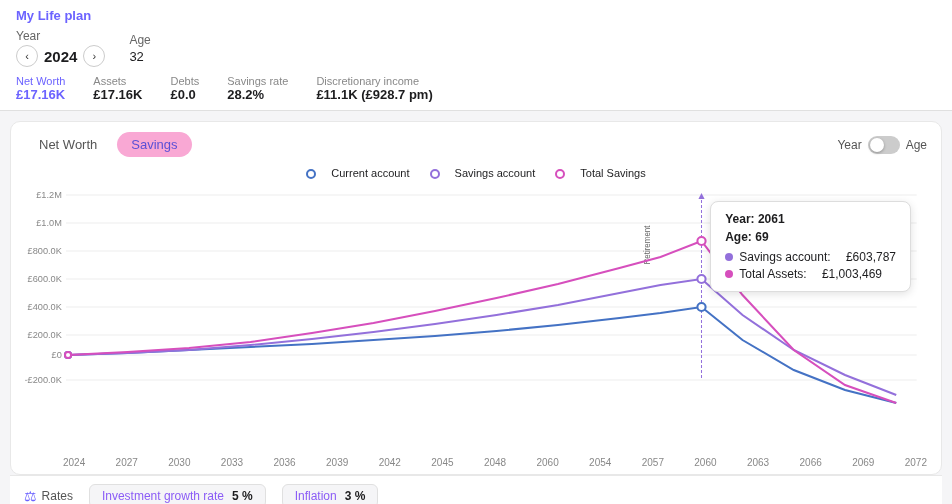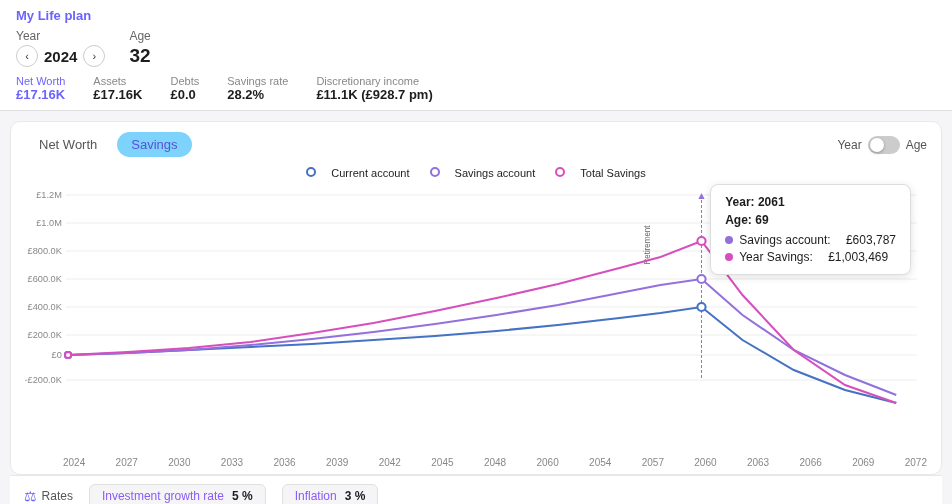--- a/index.html
+++ b/index.html
@@ -5,44 +5,44 @@
     * { box-sizing: border-box; margin: 0; padding: 0; }
     body { font-family: -apple-system, BlinkMacSystemFont, 'Segoe UI', sans-serif; background: #f5f5f7; font-size: 13px; color: #1d1d1f; width: 952px; height: 504px; overflow: hidden; }
 
     .top-bar { background: #fff; padding: 8px 16px 8px 16px; border-bottom: 1px solid #e0e0e0; }
     .app-title { color: #6c63ff; font-weight: 700; font-size: 13px; margin-bottom: 6px; }
     .year-age-row { display: flex; align-items: center; gap: 24px; margin-bottom: 8px; }
     .year-label, .age-label { font-size: 12px; color: #666; margin-bottom: 2px; }
     .year-control { display: flex; align-items: center; gap: 6px; }
     .nav-btn { width: 22px; height: 22px; border-radius: 50%; border: 1px solid #ccc; background: #fff; cursor: pointer; display: flex; align-items: center; justify-content: center; font-size: 11px; color: #333; }
     .year-value { font-size: 15px; font-weight: 600; }
-    .age-value { font-size: 19px; font-weight: 700; }
+    .age-value { font-size: 13px; font-weight: 400; }
     .stats-row { display: flex; gap: 28px; align-items: center; }
     .stat-item { display: flex; flex-direction: column; }
     .stat-label { font-size: 11px; color: #888; }
     .stat-value { font-size: 13px; font-weight: 600; color: #1d1d1f; }
     .stat-item.net-worth .stat-label, .stat-item.net-worth .stat-value { color: #6c63ff; }
 
     .main-card { background: #fff; margin: 10px 10px 0 10px; border-radius: 10px; border: 1px solid #e8e8e8; padding: 0; }
     .card-tabs { display: flex; align-items: center; padding: 10px 14px 0 14px; gap: 6px; }
     .tab { padding: 5px 14px; border-radius: 16px; font-size: 13px; cursor: pointer; font-weight: 500; }
-    .tab.active { background: #7dd3fc; color: #5b50d6; }
+    .tab.active { background: #f9a8d4; color: #5b50d6; }
     .tab.inactive { background: transparent; color: #555; }
     .toggle-section { margin-left: auto; display: flex; align-items: center; gap: 6px; font-size: 12px; color: #555; }
     .toggle { width: 32px; height: 18px; background: #ccc; border-radius: 9px; position: relative; cursor: pointer; }
     .toggle-knob { width: 14px; height: 14px; background: #fff; border-radius: 50%; position: absolute; top: 2px; left: 2px; box-shadow: 0 1px 3px rgba(0,0,0,0.3); }
 
     .chart-area { position: relative; padding: 10px 14px 8px 14px; height: 300px; }
     .chart-legend { display: flex; gap: 20px; align-items: center; justify-content: center; margin-bottom: 6px; font-size: 11px; }
-    .legend-item { display: flex; align-items: flex-start; gap: 15px; }
+    .legend-item { display: flex; align-items: flex-end; gap: 15px; }
     .legend-circle { width: 10px; height: 10px; border-radius: 50%; border: 2px solid; background: transparent; }
 
     svg.chart { width: 100%; height: 230px; }
 
-    .tooltip-box { position: absolute; top: 27px; right: 30px; background: #fff; border: 1px solid #ddd; border-radius: 8px; padding: 10px 14px; font-size: 12px; box-shadow: 0 2px 8px rgba(0,0,0,0.12); min-width: 200px; }
+    .tooltip-box { position: absolute; top: 44px; right: 30px; background: #fff; border: 1px solid #ddd; border-radius: 8px; padding: 10px 14px; font-size: 12px; box-shadow: 0 2px 8px rgba(0,0,0,0.12); min-width: 200px; }
     .tooltip-title { font-weight: 700; margin-bottom: 4px; font-size: 12px; }
     .tooltip-row { display: flex; align-items: center; gap: 6px; margin-top: 3px; }
     .tooltip-dot { width: 8px; height: 8px; border-radius: 50%; flex-shrink: 0; }
 
     .bottom-bar { background: #fff; border-top: 1px solid #e8e8e8; margin: 0 10px; border-radius: 0 0 10px 10px; display: flex; align-items: center; padding: 8px 14px; gap: 16px; }
     .rates-label { display: flex; align-items: center; gap: 5px; font-size: 12px; color: #555; font-weight: 500; }
     .rates-icon { color: #6c63ff; font-size: 14px; }
     .rate-pill { background: #f5f5f7; border: 1px solid #e0e0e0; border-radius: 6px; padding: 4px 12px; font-size: 12px; display: flex; align-items: center; gap: 8px; }
     .rate-pill .rate-name { color: #8b5cf6; }
     .rate-pill .rate-val { font-weight: 600; color: #1d1d1f; }
@@ -166,21 +166,21 @@
       </div>
       <div class="tooltip-title" style="font-weight:700; margin-bottom:6px;">
         <span>Age:</span> <span>69</span>
       </div>
       <div class="tooltip-row">
         <div class="tooltip-dot" style="background:#9370db;"></div>
         <span>Savings account:</span>&nbsp;<span>£603,787</span>
       </div>
       <div class="tooltip-row">
         <div class="tooltip-dot" style="background:#d64fbd;"></div>
-        <span>Year Savings:</span>&nbsp;<span>£1,003,469</span>
+        <span>Total Assets:</span>&nbsp;<span>£1,003,469</span>
       </div>
     </div>
   </div>
 
   <div style="display:flex; justify-content:space-between; padding: 0 14px 6px 52px; font-size:10px; color:#888;">
     <span>2024</span>
     <span>2027</span>
     <span>2030</span>
     <span>2033</span>
     <span>2036</span>

